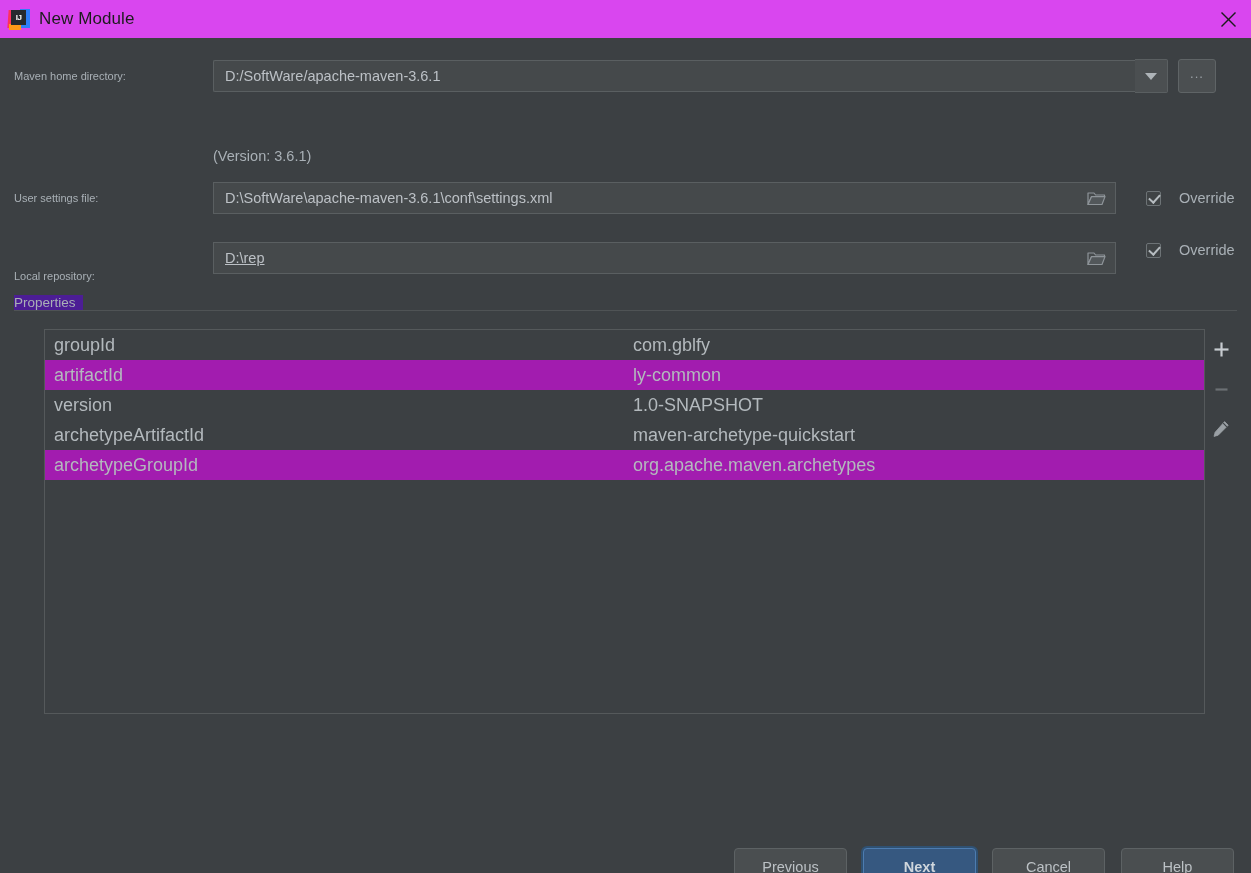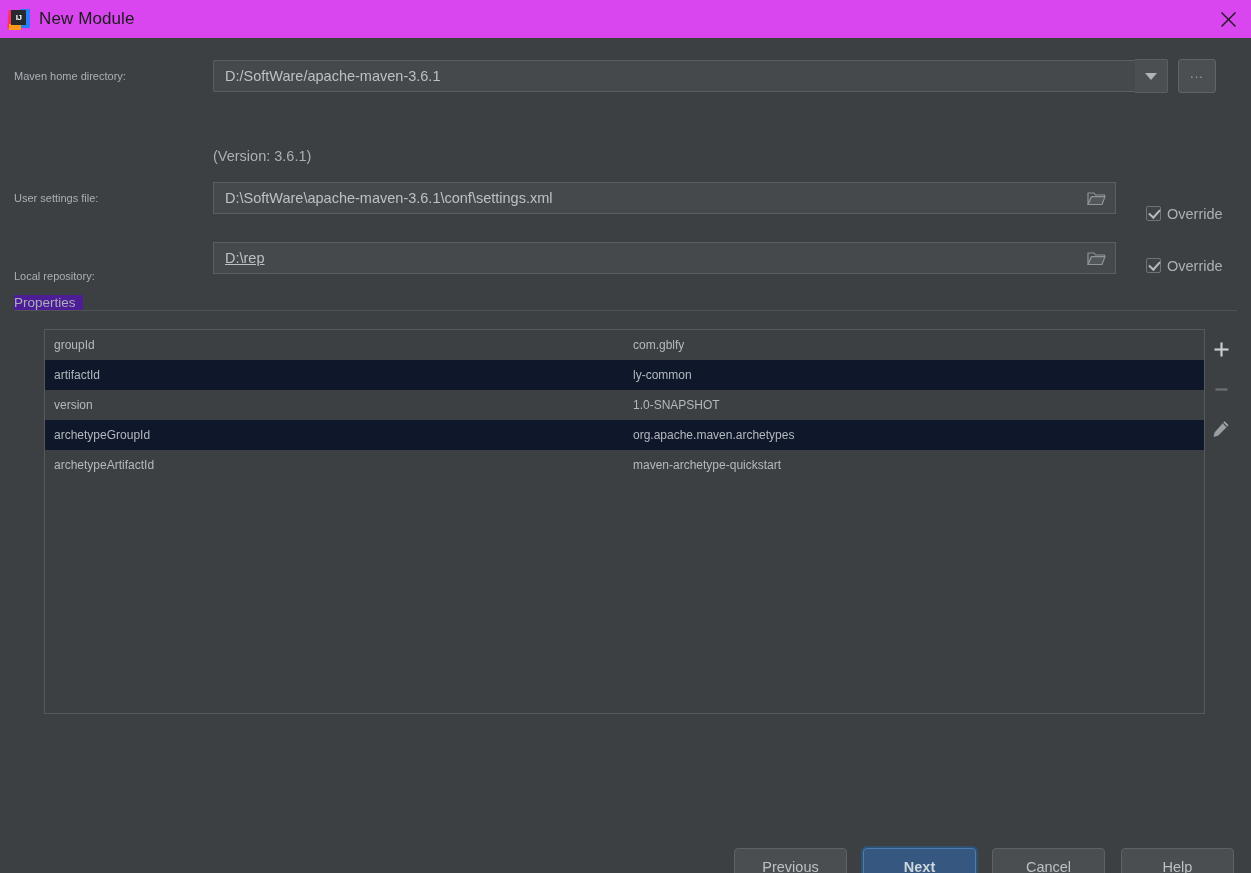--- a/index.html
+++ b/index.html
@@ -151,24 +151,23 @@
     position: absolute;
     left: 213px; top: 110px;
     font-size: 14.5px;
     color: #a9b0b6;
   }
 
   
   .check-wrap {
     position: absolute;
     display: flex;
-    align-items: flex-start;
-    gap: 6px;
-    cursor: pointer;
-    margin-top: 16px;
+    align-items: flex-end;
+    gap: 18px;
+    cursor: pointer;
   }
   .checkbox {
     width: 15px; height: 15px;
     border: 1px solid #6d7376;
     border-radius: 2px;
     background: #3f4345;
     position: relative;
     flex: 0 0 auto;
   }
   .checkbox::after {
@@ -205,25 +204,25 @@
     left: 44px; top: 291px;
     width: 1161px; height: 385px;
     border: 1px solid #55595b;
     background: #3c4043;
     overflow: hidden;
   }
   .trow {
     height: 30px;
     display: flex;
     align-items: center;
-    font-size: 12px;
+    font-size: 18px;
     color: #b3b9bd;
   }
   .trow.odd { background: #3c4043; }
-  .trow.even { background: #0f172a; }
+  .trow.even { background: #a21caf; }
   .tcell-key { width: 585px; padding-left: 9px; }
   .tcell-val { flex: 1; padding-left: 3px; }
 
   
   .table-toolbar {
     position: absolute;
     left: 1205px; top: 291px;
     width: 32px; height: 385px;
     background: #3c4043;
     display: flex;
@@ -349,27 +348,27 @@
           <div class="tcell-val">com.gblfy</div>
         </div>
         <div class="trow even">
           <div class="tcell-key">artifactId</div>
           <div class="tcell-val">ly-common</div>
         </div>
         <div class="trow odd">
           <div class="tcell-key">version</div>
           <div class="tcell-val">1.0-SNAPSHOT</div>
         </div>
+        <div class="trow odd">
+          <div class="tcell-key">archetypeArtifactId</div>
+          <div class="tcell-val">maven-archetype-quickstart</div>
+        </div>
         <div class="trow even">
           <div class="tcell-key">archetypeGroupId</div>
           <div class="tcell-val">org.apache.maven.archetypes</div>
-        </div>
-        <div class="trow odd">
-          <div class="tcell-key">archetypeArtifactId</div>
-          <div class="tcell-val">maven-archetype-quickstart</div>
         </div>
       </div>
   </div>
 
   <div class="table-toolbar">
     <div class="tool-btn">
       <svg width="17" height="17" viewBox="0 0 17 17">
         <line x1="8.5" y1="1.5" x2="8.5" y2="15.5" stroke="#c7ccd0" stroke-width="2.2"></line>
         <line x1="1.5" y1="8.5" x2="15.5" y2="8.5" stroke="#c7ccd0" stroke-width="2.2"></line>
       </svg>

